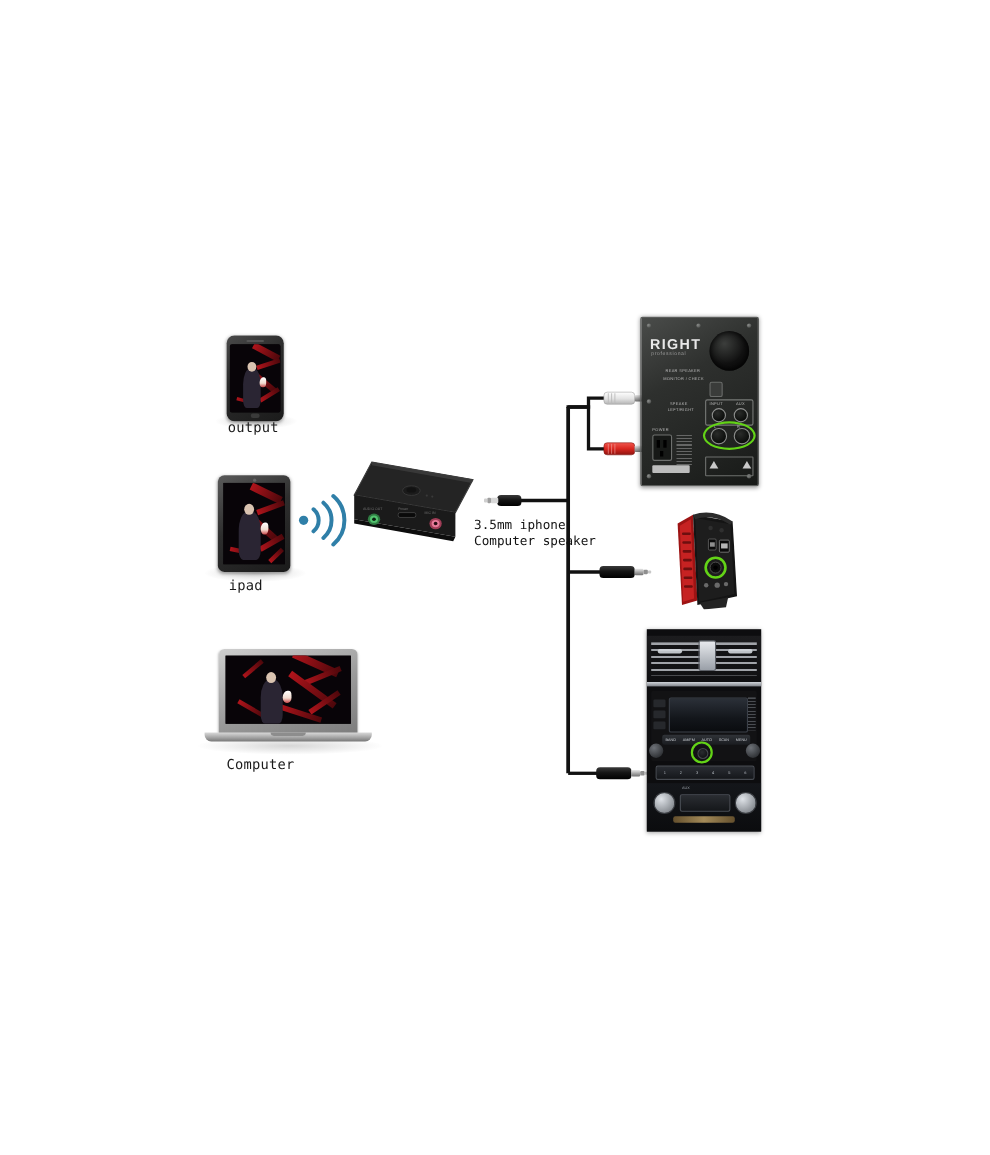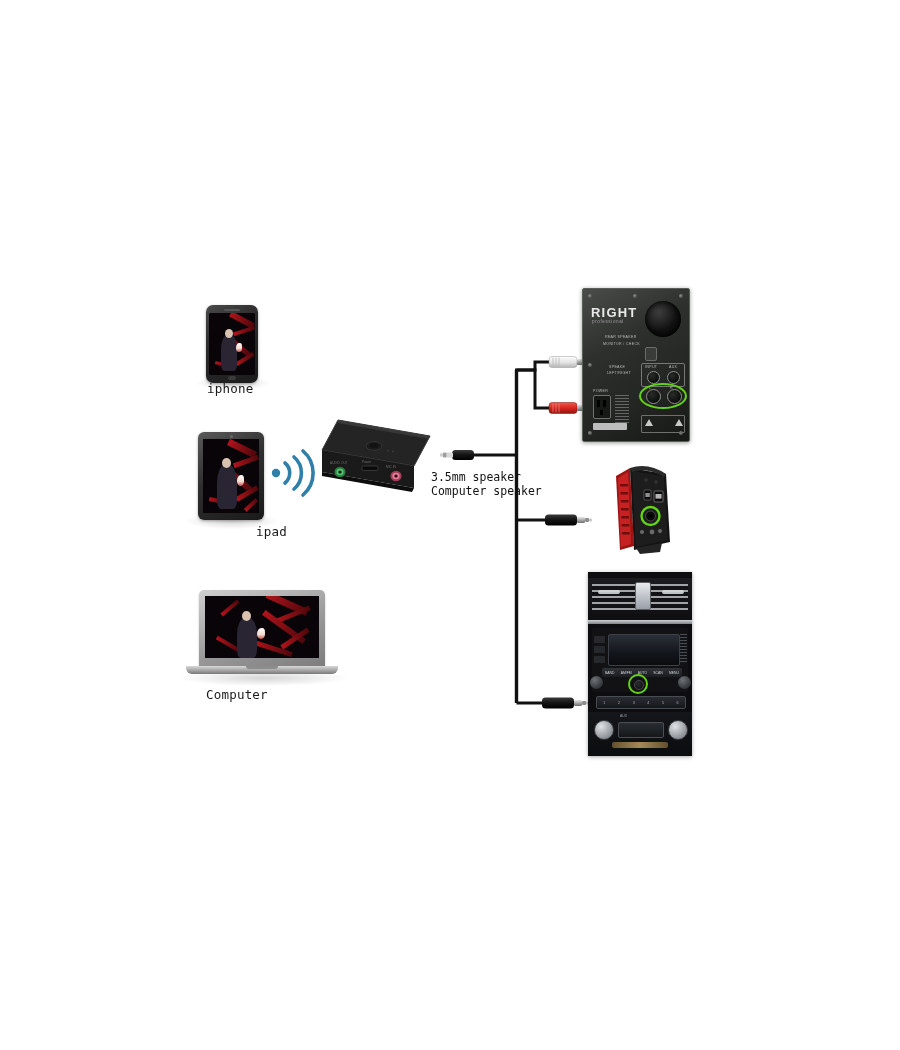--- a/index.html
+++ b/index.html
@@ -334,40 +334,40 @@
         <div class="sh-red" style="left:14px;top:30px;width:30px;height:5px;transform:rotate(40deg);"></div>
         <div class="sh-red" style="left:26px;top:44px;width:20px;height:4px;transform:rotate(-32deg);"></div>
         <div class="sh-red" style="left:6px;top:50px;width:16px;height:3px;transform:rotate(15deg);"></div>
         <div class="figure" style="left:12px;top:22px;width:16px;height:36px;"></div>
         <div class="head" style="left:16px;top:16px;width:8px;height:9px;"></div>
         <div class="flame" style="left:27px;top:30px;width:6px;height:9px;"></div>
       </div>
     </div>
     <div class="iphone-home"></div>
   </div>
-  <div class="label label-device" style="left:207px;top:381px;">iphone</div>
+  <div class="label label-device" style="left:207px;top:381px;">output</div>
 
   <div class="shadow-ell" style="left:186px;top:513px;width:92px;height:16px;"></div>
   <div class="ipad-body">
     <div class="ipad-cam"></div>
     <div class="ipad-screen">
       <div class="art">
         <div class="sh-red" style="left:24px;top:6px;width:30px;height:7px;transform:rotate(26deg);"></div>
         <div class="sh-red" style="left:30px;top:20px;width:26px;height:5px;transform:rotate(-20deg);"></div>
         <div class="sh-red" style="left:16px;top:36px;width:36px;height:6px;transform:rotate(42deg);"></div>
         <div class="sh-red" style="left:32px;top:52px;width:24px;height:5px;transform:rotate(-30deg);"></div>
         <div class="sh-red" style="left:6px;top:60px;width:20px;height:4px;transform:rotate(12deg);"></div>
         <div class="sh-red" style="left:40px;top:64px;width:16px;height:4px;transform:rotate(-44deg);"></div>
         <div class="figure" style="left:14px;top:26px;width:20px;height:44px;"></div>
         <div class="head" style="left:19px;top:19px;width:9px;height:10px;"></div>
         <div class="flame" style="left:34px;top:36px;width:7px;height:11px;"></div>
       </div>
     </div>
   </div>
-  <div class="label label-device" style="left:208px;top:524px;margin-left:48px;">ipad</div>
+  <div class="label label-device" style="left:208px;top:524px;">ipad</div>
 
   <div class="shadow-ell" style="left:180px;top:670px;width:168px;height:16px;"></div>
   <div class="laptop-lid">
     <div class="laptop-screen">
       <div class="art">
         <div class="sh-red" style="left:60px;top:4px;width:44px;height:7px;transform:rotate(24deg);"></div>
         <div class="sh-red" style="left:70px;top:16px;width:36px;height:5px;transform:rotate(-22deg);"></div>
         <div class="sh-red" style="left:54px;top:28px;width:50px;height:6px;transform:rotate(36deg);"></div>
         <div class="sh-red" style="left:74px;top:40px;width:32px;height:5px;transform:rotate(-34deg);"></div>
         <div class="sh-red" style="left:48px;top:50px;width:40px;height:5px;transform:rotate(18deg);"></div>
@@ -411,21 +411,21 @@
       <ellipse cx="78" cy="62" rx="3.6" ry="3.3" fill="#e67b9a"></ellipse>
       <ellipse cx="78" cy="62" rx="1.7" ry="1.6" fill="#260a12"></ellipse>
 
       <text x="12" y="49.5" fill="#6e6e6e" font-size="3.2" font-family="Liberation Sans, sans-serif">AUDIO OUT</text>
       <text x="44" y="49.2" fill="#6e6e6e" font-size="3.2" font-family="Liberation Sans, sans-serif">Power</text>
       <text x="68" y="53.6" fill="#6e6e6e" font-size="3.2" font-family="Liberation Sans, sans-serif">MIC IN</text>
     </svg>
   </div>
 
   <div class="cable-note" style="left:431px;top:470px;">
-    <div>3.5mm speaker</div>
+    <div>3.5mm iphone</div>
     <div>Computer speaker</div>
   </div>
 
   <div class="akai">
 
     <div class="akai-screw" style="left:5px;top:5px;"></div>
     <div class="akai-screw" style="left:96px;top:5px;"></div>
     <div class="akai-screw" style="left:5px;top:142px;"></div>
     <div class="akai-screw" style="left:96px;top:142px;"></div>
     <div class="akai-screw" style="left:50px;top:5px;"></div>

